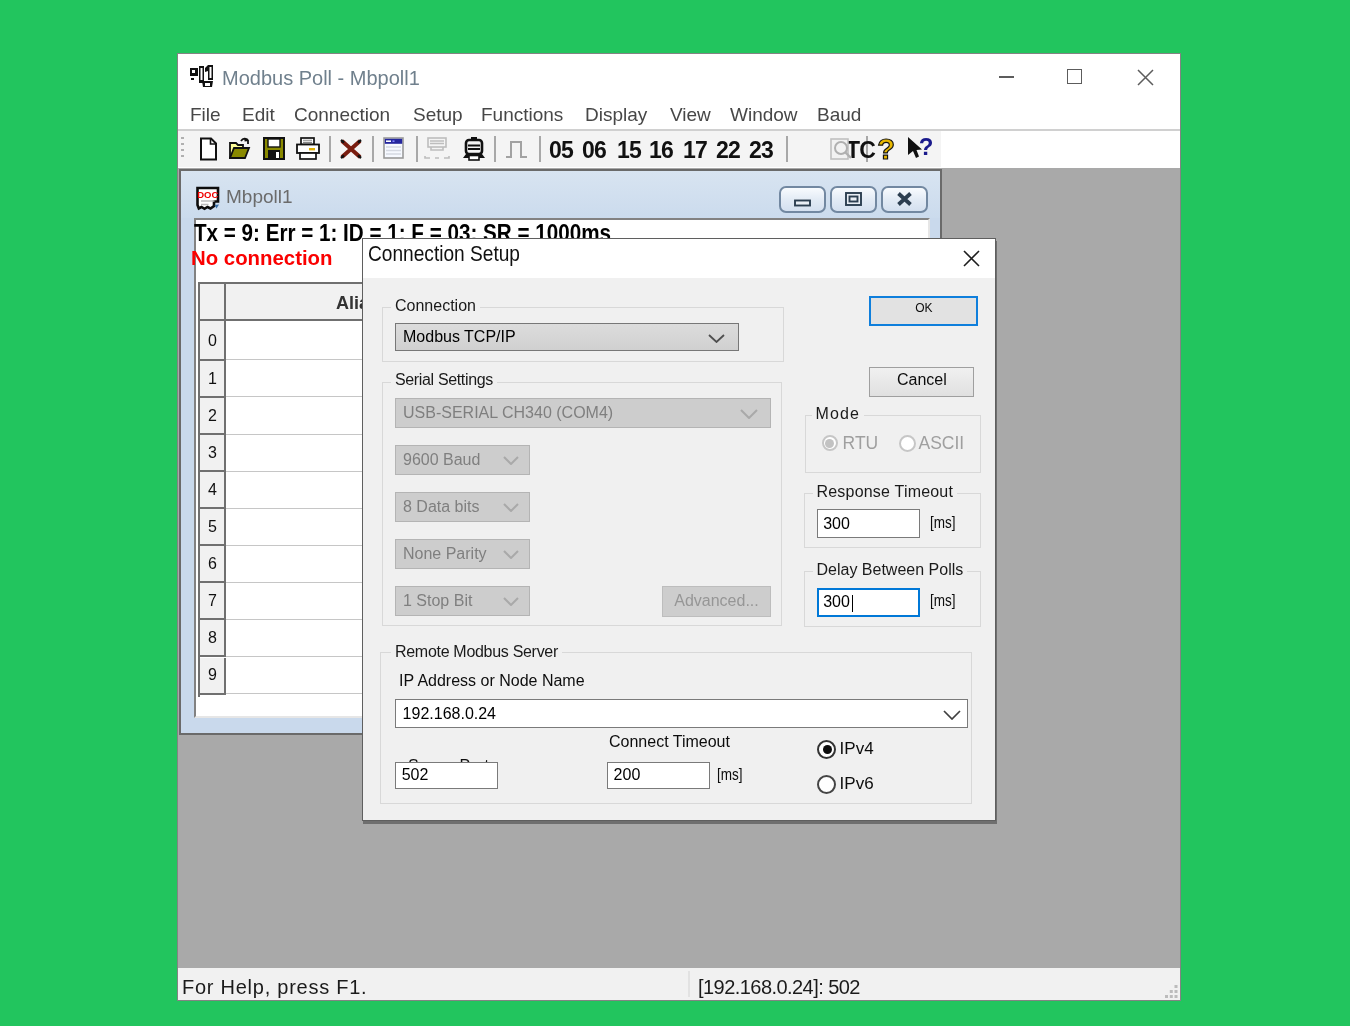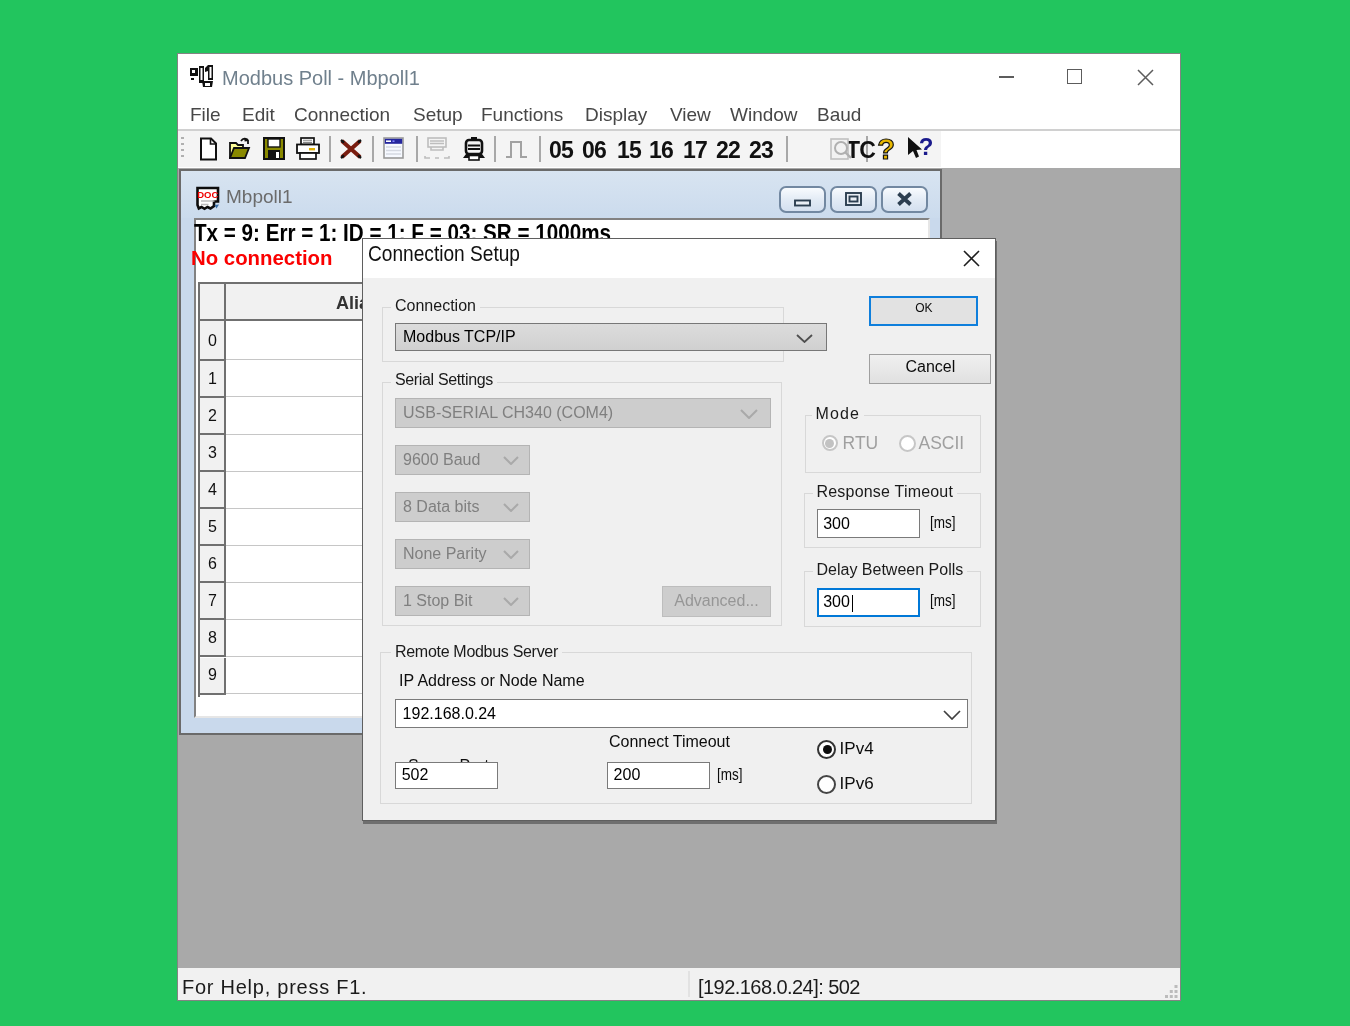--- a/index.html
+++ b/index.html
@@ -277,21 +277,21 @@
     <div class="grplbl" style="left:28px; top:132px; letter-spacing:-0.35px;">Serial Settings</div>
     <div class="grp" style="left:441.5px; top:175.5px; width:176px; height:58px;"></div>
     <div class="grplbl" style="left:448.5px; top:166px; letter-spacing:1.1px;">Mode</div>
     <div class="grp" style="left:441.3px; top:253.5px; width:176.5px; height:55.5px;"></div>
     <div class="grplbl" style="left:449.5px; top:243.5px; letter-spacing:0.2px;">Response Timeout</div>
     <div class="grp" style="left:441.3px; top:332.3px; width:176.5px; height:55.4px;"></div>
     <div class="grplbl" style="left:449.5px; top:322px;">Delay Between Polls</div>
     <div class="grp" style="left:17px; top:413px; width:592px; height:152px;"></div>
     <div class="grplbl" style="left:28px; top:404px; letter-spacing:-0.3px;">Remote Modbus Server</div>
 
-    <div class="combo" style="left:32px; top:84px; width:432px; height:28px;">
+    <div class="combo" style="left:32px; top:84px; width:344px; height:28px;">
       <div class="combotext">Modbus TCP/IP</div>
       <svg class="abs" style="right:13px; top:10px;" width="17" height="9" viewBox="0 0 17 9">
           <path d="M1 1 L8.5 8 L16 1" fill="none" stroke="#4f4f4f" stroke-width="1.8"></path>
         </svg>
     </div>
     <div class="combo dis" style="left:32px; top:159px; width:376px; height:30px;">
       <div class="combotext">USB-SERIAL CH340 (COM4)</div>
       <svg class="abs" style="right:12px; top:10px;" width="18" height="10" viewBox="0 0 18 10">
           <path d="M1 1 L9 9 L17 1" fill="none" stroke="#a9a9a9" stroke-width="2"></path>
         </svg>
@@ -319,21 +319,21 @@
       <svg class="abs" style="right:10px; top:10px;" width="16" height="9" viewBox="0 0 16 9">
           <path d="M1 1 L8 8 L15 1" fill="none" stroke="#a9a9a9" stroke-width="2"></path>
         </svg>
     </div>
     <div class="abs" style="left:299px; top:347px; width:109px; height:31px; background:#cdcdcd; border:1px solid #bdbdbd;">
       <div class="abs" style="left:0; right:0; top:5px; text-align:center; font-size:16px; color:#969696;">Advanced...</div>
     </div>
     <div class="abs" style="left:506.4px; top:57.1px; width:109.1px; height:30.2px; background:#e2e2e2; border:2.5px solid #0f7fdc;">
       <div class="abs" style="left:0; right:0; top:3px; text-align:center; font-size:12px; color:#0d0d0d;">OK</div>
     </div>
-    <div class="abs" style="left:506.4px; top:115px; width:122px; height:30px; background:linear-gradient(#f0f0f0,#e0e0e0); border:1px solid #9f9f9f;">
+    <div class="abs" style="left:506.4px; top:128px; width:105px; height:30px; background:linear-gradient(#f0f0f0,#e0e0e0); border:1px solid #9f9f9f;">
       <div class="abs" style="left:0; right:0; top:3px; text-align:center; font-size:16px; color:#0d0d0d;">Cancel</div>
     </div>
     <div class="radio" style="left:458.7px; top:196px; width:16px; height:16px; border:2px solid #c6c6c6;"></div>
     <div class="abs" style="left:462.2px; top:199.5px; width:9px; height:9px; border-radius:50%; background:#c2c2c2;"></div>
     <div class="dislbl" style="left:479.6px; top:194px; font-size:17.5px;">RTU</div>
     <div class="radio" style="left:536px; top:195.5px; width:17px; height:17px; border:2px solid #c6c6c6;"></div>
     <div class="dislbl" style="left:555.5px; top:194px; font-size:17.5px;">ASCII</div>
     <div class="edit" style="left:453.7px; top:270.4px; width:103.6px; height:29px;">
         <div class="combotext" style="left:5.5px;">300</div>
       </div>

